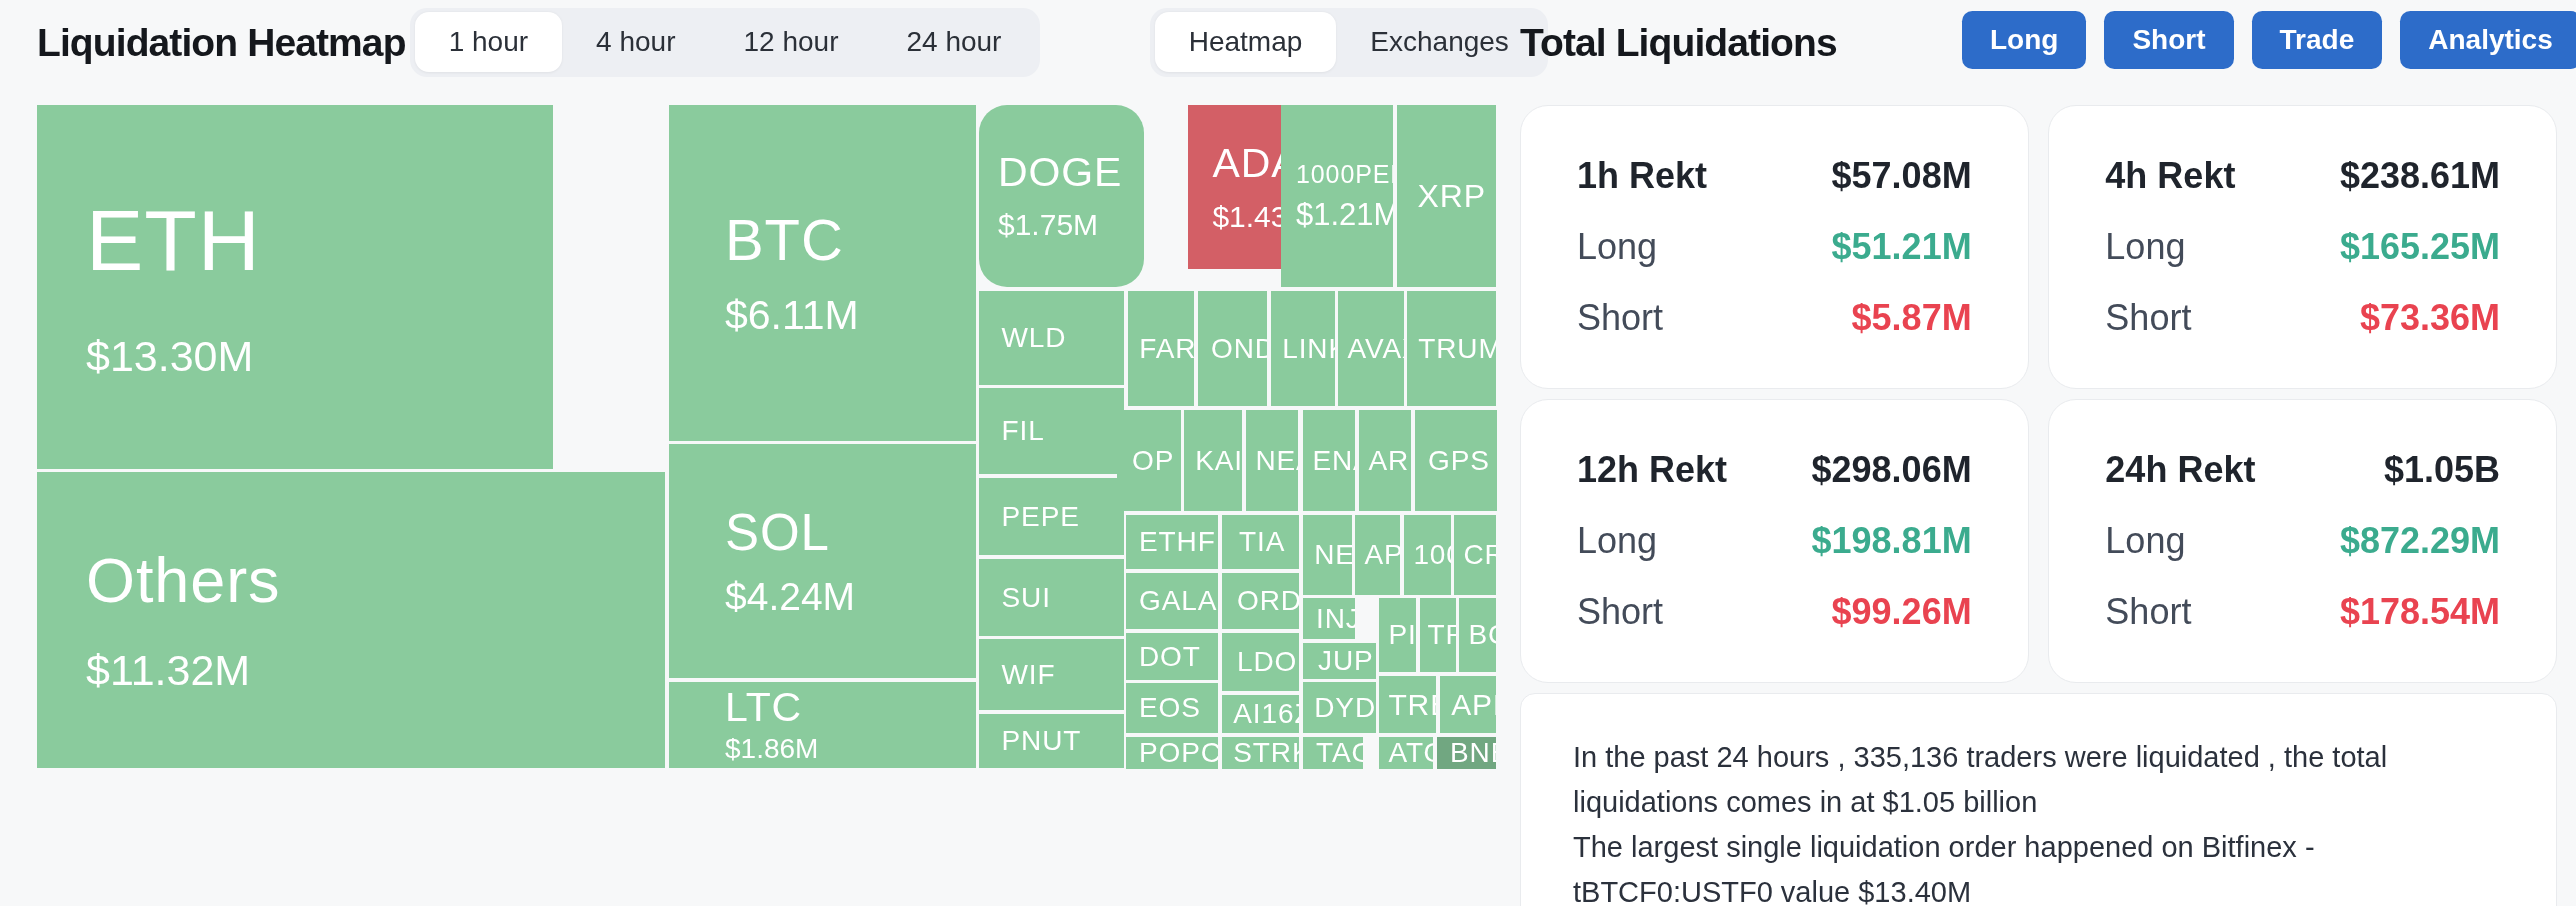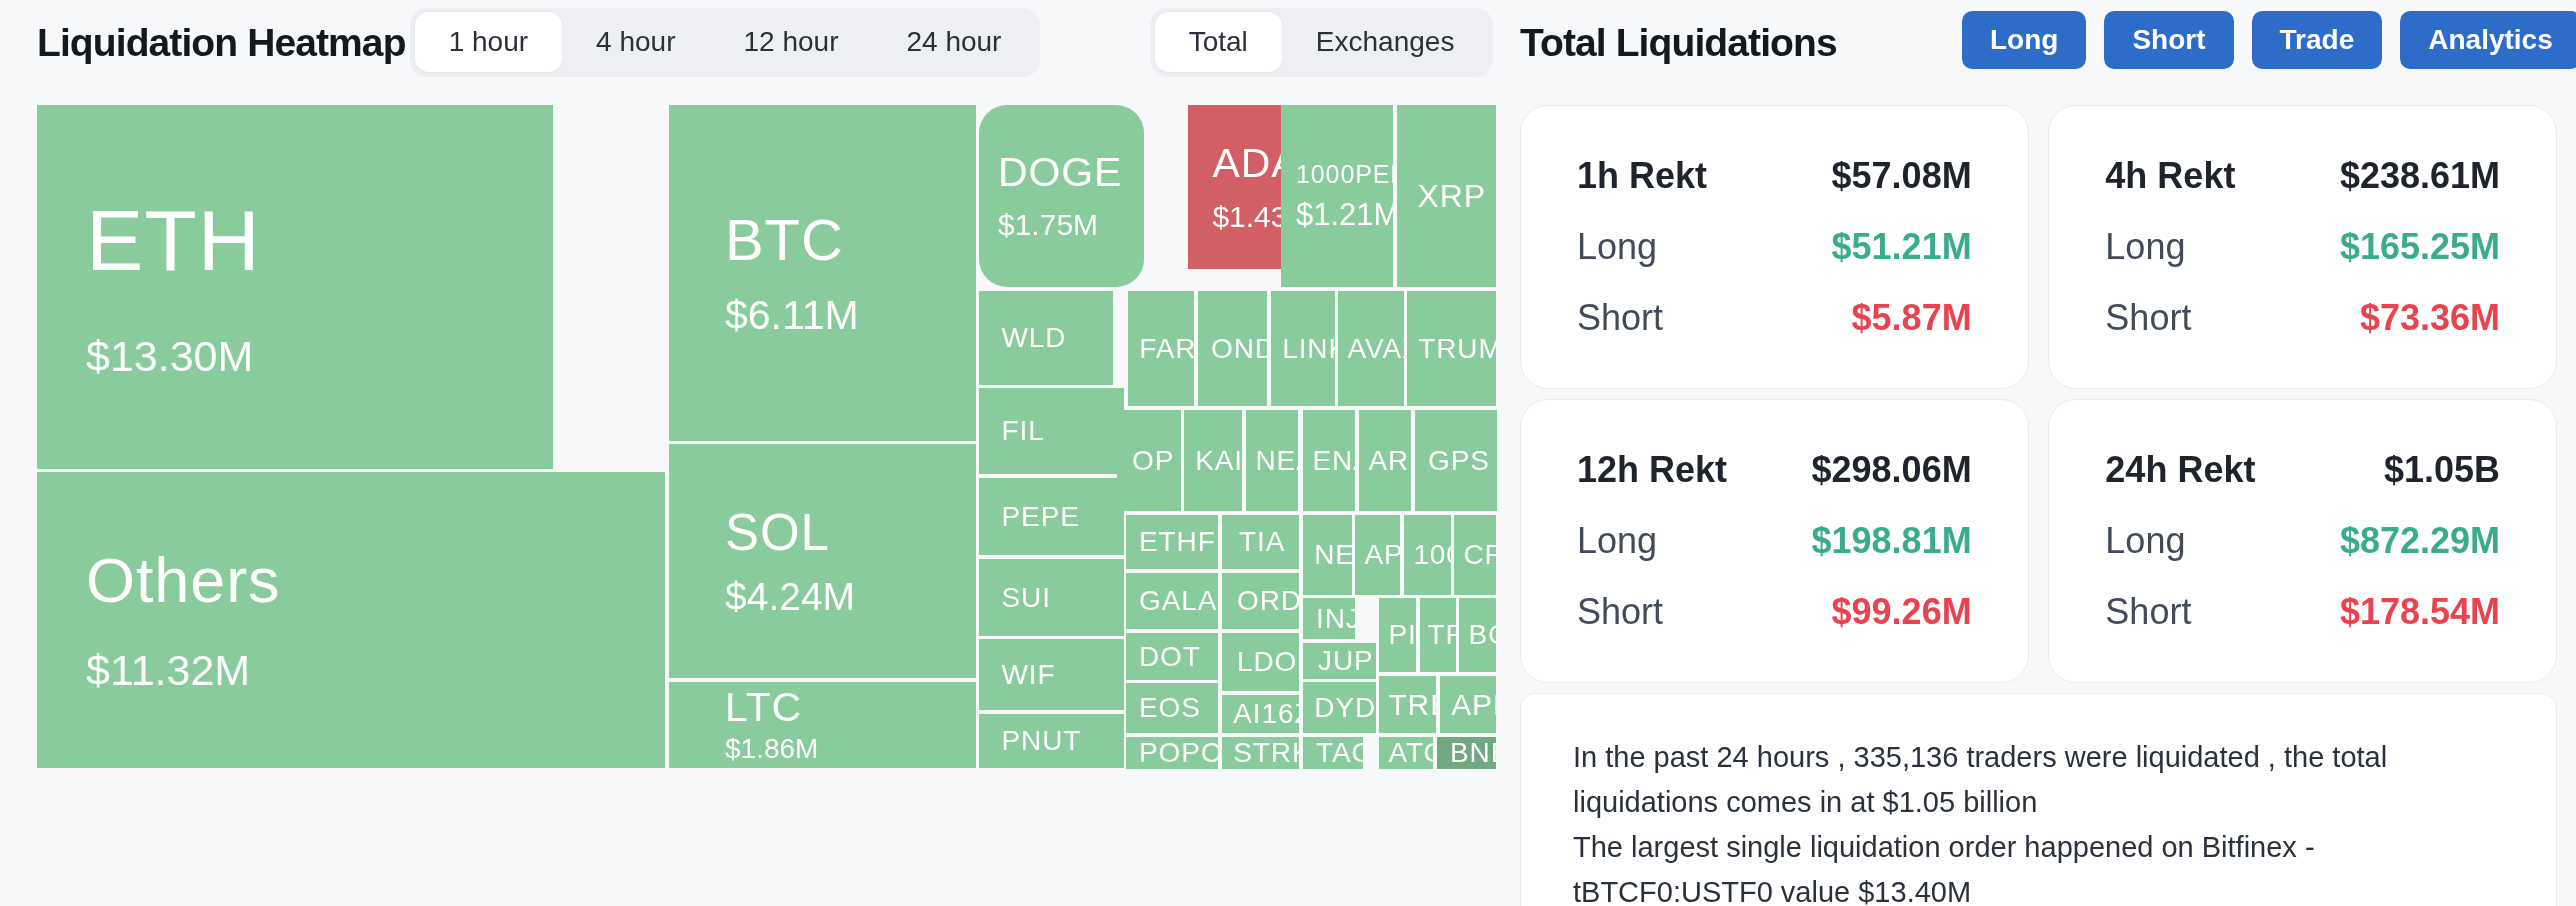--- a/index.html
+++ b/index.html
@@ -46,21 +46,21 @@
   <div class="page-title">Liquidation Heatmap</div>
 
   <div class="seg" id="tf-seg">
     <div class="seg-item active">1 hour</div>
     <div class="seg-item">4 hour</div>
     <div class="seg-item">12 hour</div>
     <div class="seg-item">24 hour</div>
   </div>
 
   <div class="seg" id="scope-seg">
-    <div class="seg-item active">Total</div>
+    <div class="seg-item active">Heatmap</div>
     <div class="seg-item">Exchanges</div>
   </div>
 
   <div class="section-title">Total Liquidations</div>
 
   <div id="actions">
     <button class="action-btn">Long</button>
     <button class="action-btn">Short</button>
     <button class="action-btn">Trade</button>
     <button class="action-btn">Analytics</button>
@@ -95,21 +95,21 @@
         <div class="sym" style="font-size: 41px;">ADA</div>
         <div class="val" style="font-size: 30px;">$1.43M</div>
       </div>
       <div class="cell green" style="left: 1244px; top: 0px; width: 112px; height: 182px; padding-left: 15px; row-gap: 11.2px;">
         <div class="sym" style="font-size: 25px;">1000PEPE</div>
         <div class="val" style="font-size: 31px;">$1.21M</div>
       </div>
       <div class="cell green" style="left: 1360px; top: 0px; width: 99px; height: 182px; padding-left: 20.6px;">
         <div class="sym" style="font-size: 32px;">XRP</div>
       </div>
-      <div class="cell green" style="left: 942px; top: 186px; width: 134px; height: 94px; padding-left: 22.5px;">
+      <div class="cell green" style="left: 942px; top: 186px; width: 145px; height: 94px; padding-left: 22.5px;">
         <div class="sym" style="font-size: 28px;">WLD</div>
       </div>
       <div class="cell green" style="left: 942px; top: 283px; width: 145px; height: 86px; padding-left: 22.5px;">
         <div class="sym" style="font-size: 28px;">FIL</div>
       </div>
       <div class="cell green" style="left: 942px; top: 373px; width: 145px; height: 77px; padding-left: 22.5px;">
         <div class="sym" style="font-size: 28px;">PEPE</div>
       </div>
       <div class="cell green" style="left: 942px; top: 454px; width: 145px; height: 77px; padding-left: 22.5px;">
         <div class="sym" style="font-size: 28px;">SUI</div>

